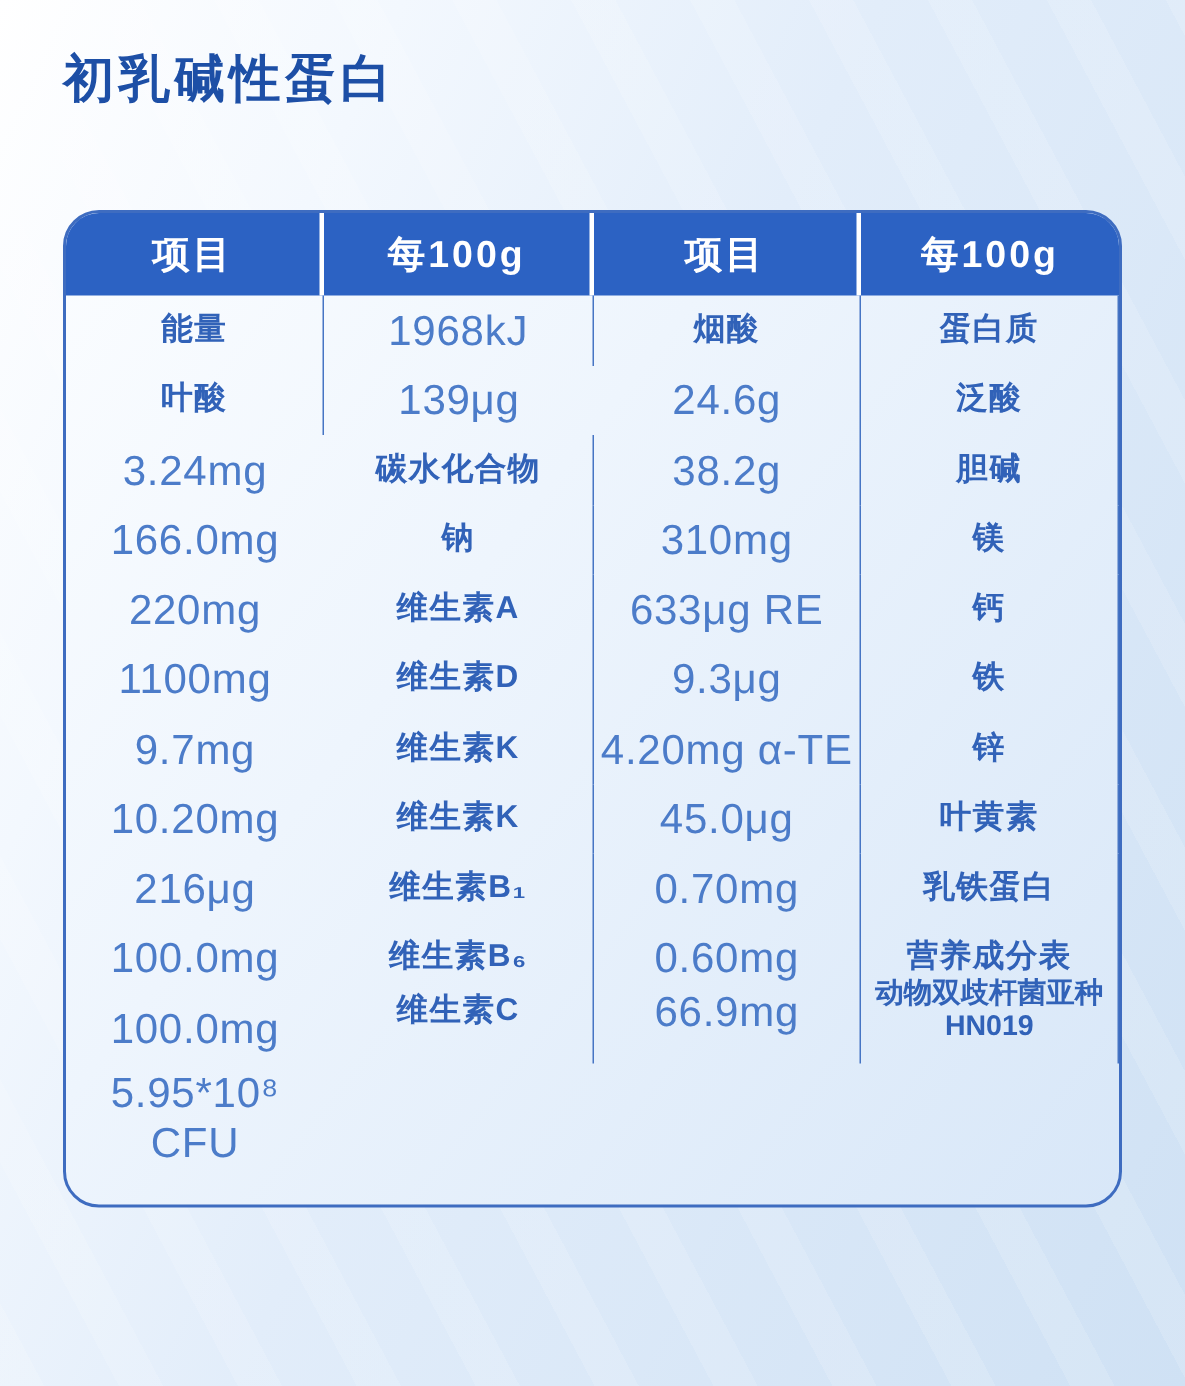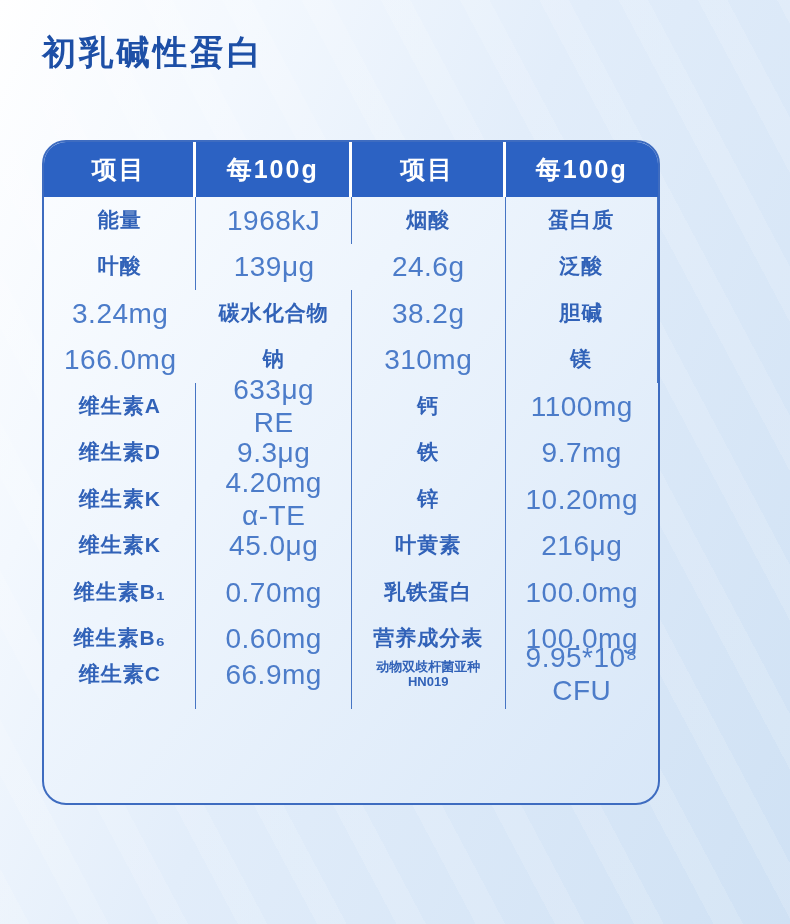--- a/index.html
+++ b/index.html
@@ -33,21 +33,21 @@
     font-size: 34px;
     font-weight: bold;
     letter-spacing: 3px;
     color: #1d4fa6;
   }
 
   .nutrition-table {
     position: absolute;
     left: 42px;
     top: 140px;
-    width: 618px;
+    width: 706px;
     height: 665px;
     box-sizing: border-box;
     border: 2px solid #3e6cc0;
     border-radius: 24px;
     overflow: hidden;
     background: linear-gradient(128deg, #fbfdff 0%, #eef5fd 38%, #d8e7f8 100%);
     display: grid;
     grid-template-columns: 172fr 180fr 178fr 172fr;
     grid-template-rows: 55px repeat(11, 46.5px) 1fr;
   }
@@ -64,28 +64,28 @@
   }
   .hcell:not(.last) { border-right: 3px solid #ffffff; }
 
   .cell {
     display: flex;
     align-items: center;
     justify-content: center;
     text-align: center;
     white-space: pre-line;
     line-height: 1.18;
-    padding: 0 20px;
+    padding: 0 4px;
     box-sizing: border-box;
   }
   .cell.coldiv { border-right: 1.5px solid #4675c4; }
   .cell.item  { color: #3162b8; font-size: 21px; font-weight: bold; letter-spacing: 1px; }
   .cell.value { color: #4c7cc9; font-size: 28px; font-weight: normal; letter-spacing: .5px; }
   .cell.tall  { padding-bottom: 22px; }
-  .cell.item.small { font-size: 13px; letter-spacing: 0; }
+  .cell.item.small { font-size: 19px; letter-spacing: 0; }
 </style>
 </head>
 <body>
 
 <div class="page-title">初乳碱性蛋白</div>
 
 <div class="nutrition-table">
 
   <div class="hcell">项目</div>
   <div class="hcell">每100g</div>
@@ -105,20 +105,21 @@
   <div class="cell value">3.24mg</div>
 
   <div class="cell item coldiv">碳水化合物</div>
   <div class="cell value coldiv">38.2g</div>
   <div class="cell item coldiv">胆碱</div>
   <div class="cell value">166.0mg</div>
 
   <div class="cell item coldiv">钠</div>
   <div class="cell value coldiv">310mg</div>
   <div class="cell item coldiv">镁</div>
+  <div class="cell value">220mg</div>
 
   <div class="cell item coldiv">维生素A</div>
   <div class="cell value coldiv">633μg RE</div>
   <div class="cell item coldiv">钙</div>
   <div class="cell value">1100mg</div>
 
   <div class="cell item coldiv">维生素D</div>
   <div class="cell value coldiv">9.3μg</div>
   <div class="cell item coldiv">铁</div>
   <div class="cell value">9.7mg</div>
@@ -140,15 +141,15 @@
 
   <div class="cell item coldiv">维生素B₆</div>
   <div class="cell value coldiv">0.60mg</div>
   <div class="cell item coldiv">营养成分表</div>
   <div class="cell value">100.0mg</div>
 
   <div class="cell item coldiv tall">维生素C</div>
   <div class="cell value coldiv tall">66.9mg</div>
   <div class="cell item coldiv tall small">动物双歧杆菌亚种
 HN019</div>
-  <div class="cell value tall">9.95*10⁸
+  <div class="cell value tall">5.95*10⁸
 CFU</div>
 </div>
 
 </body></html>

